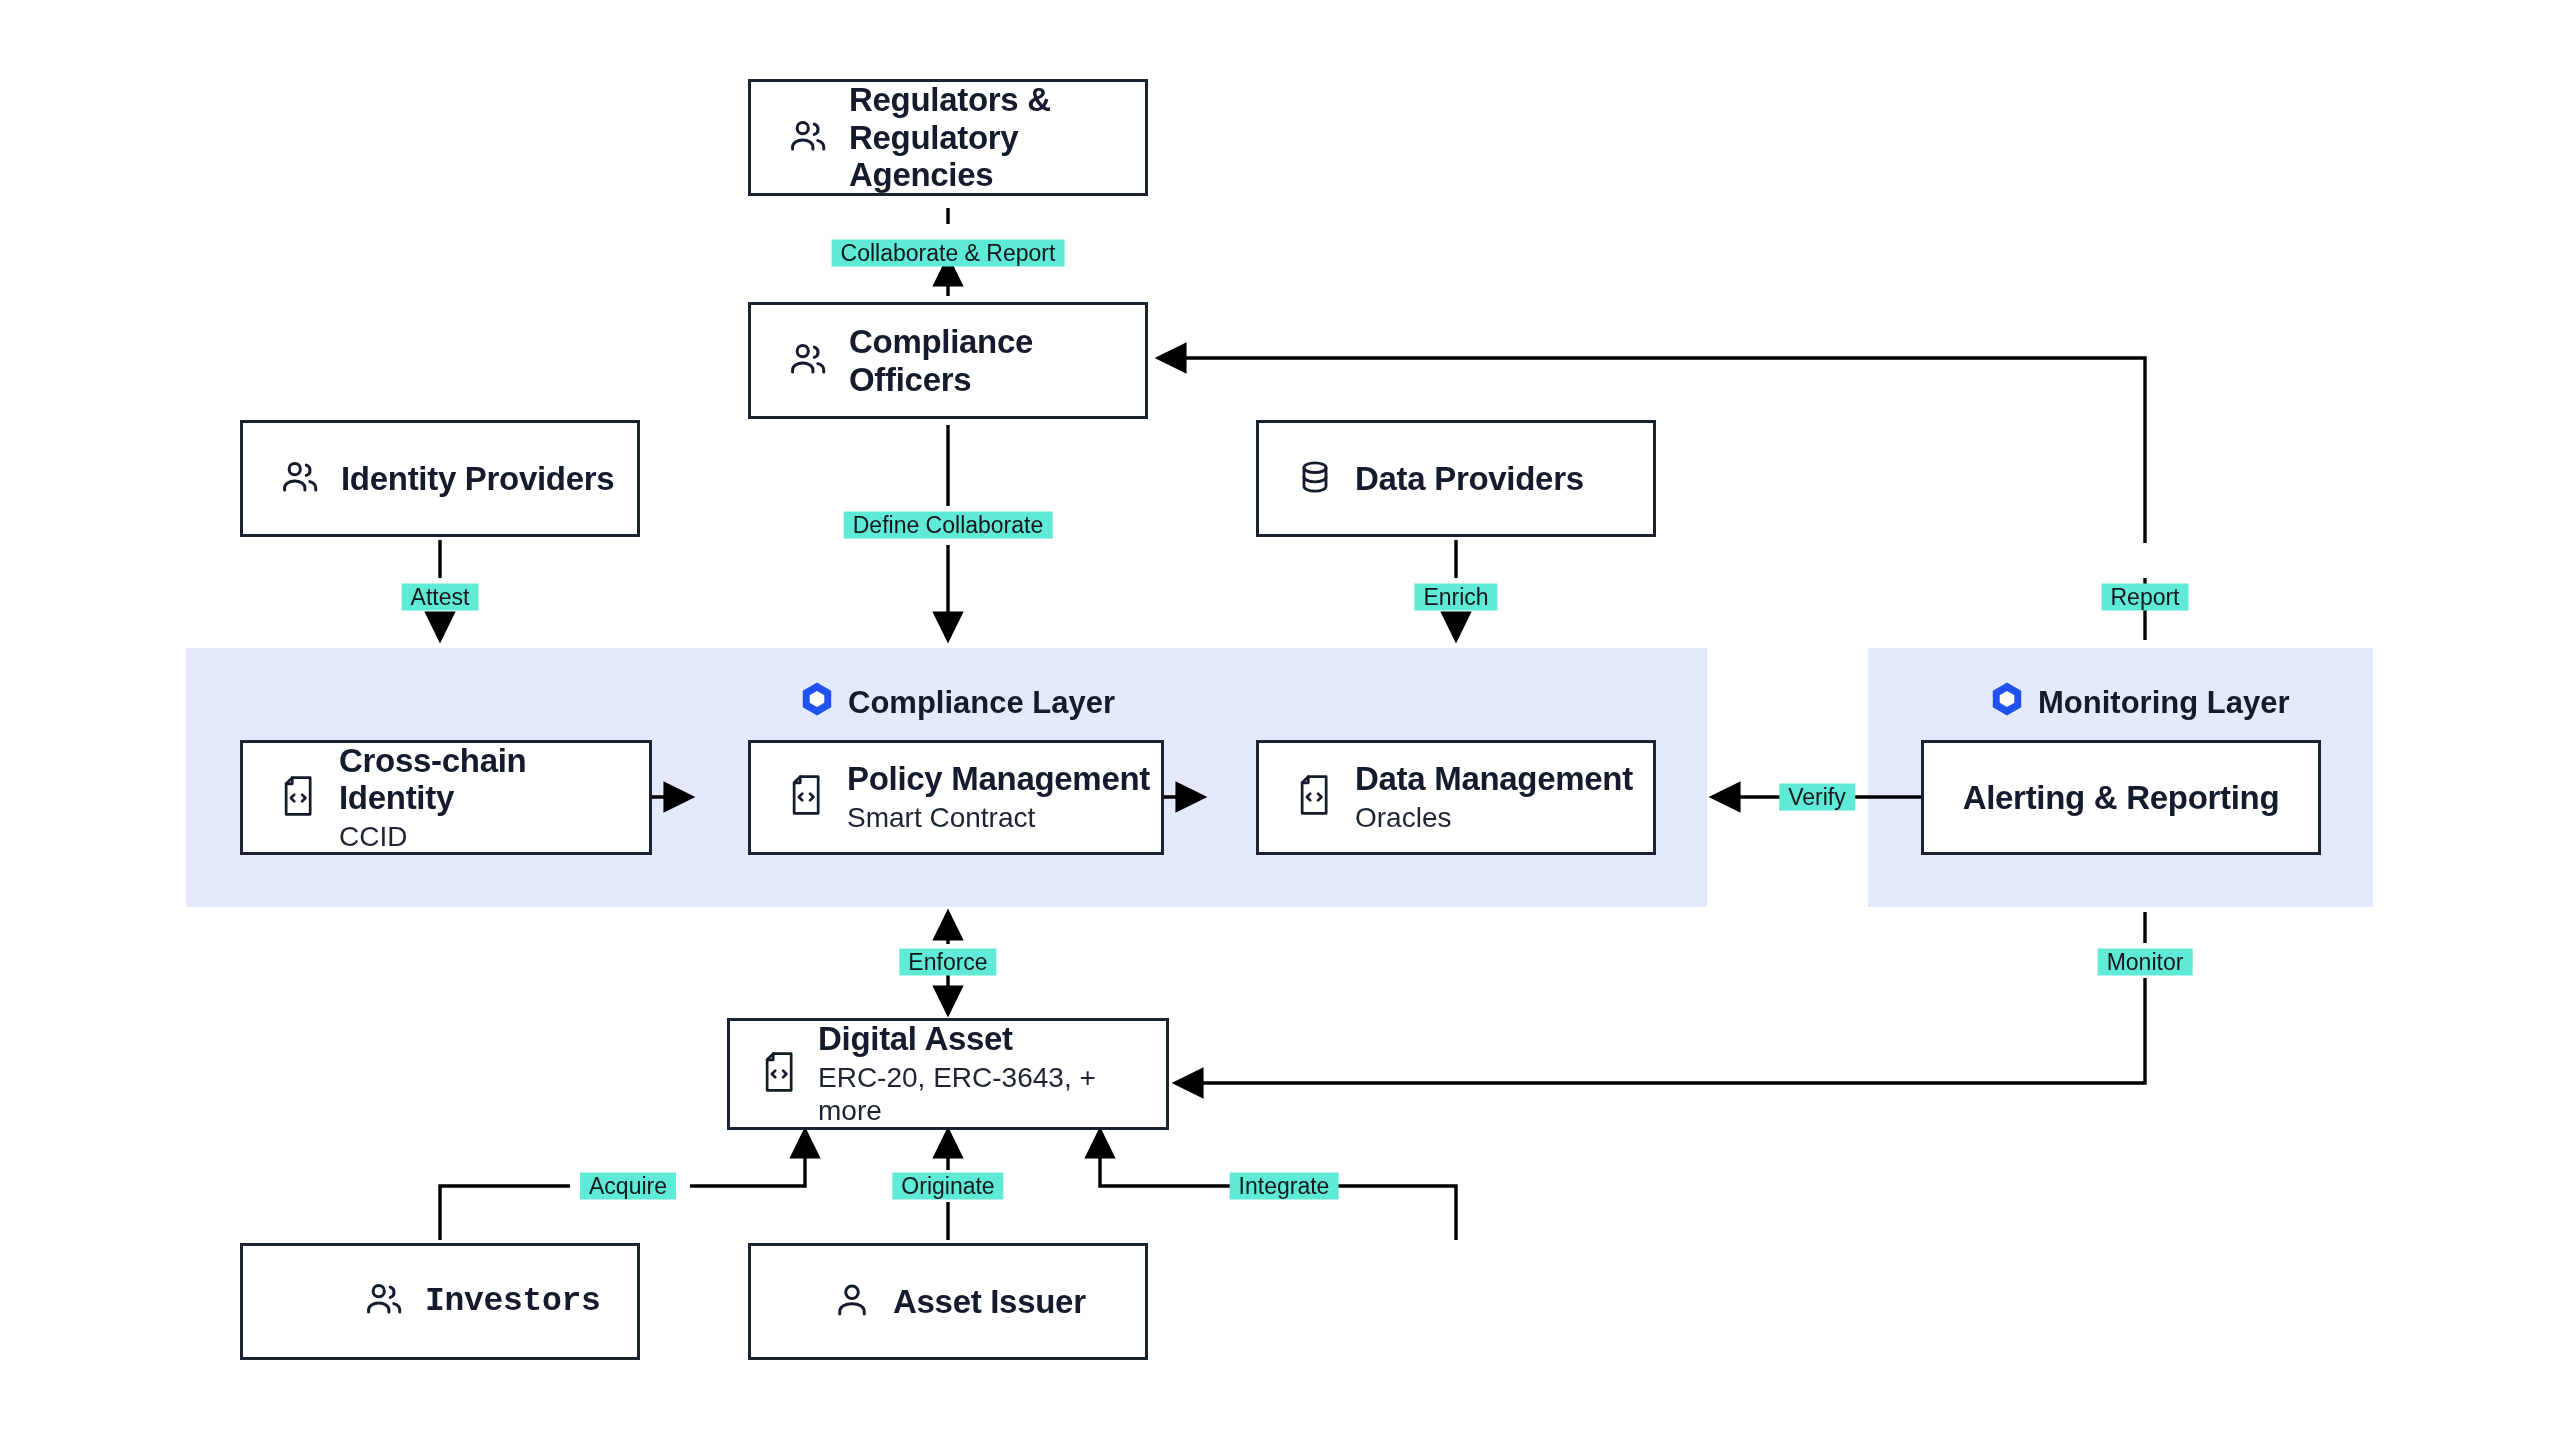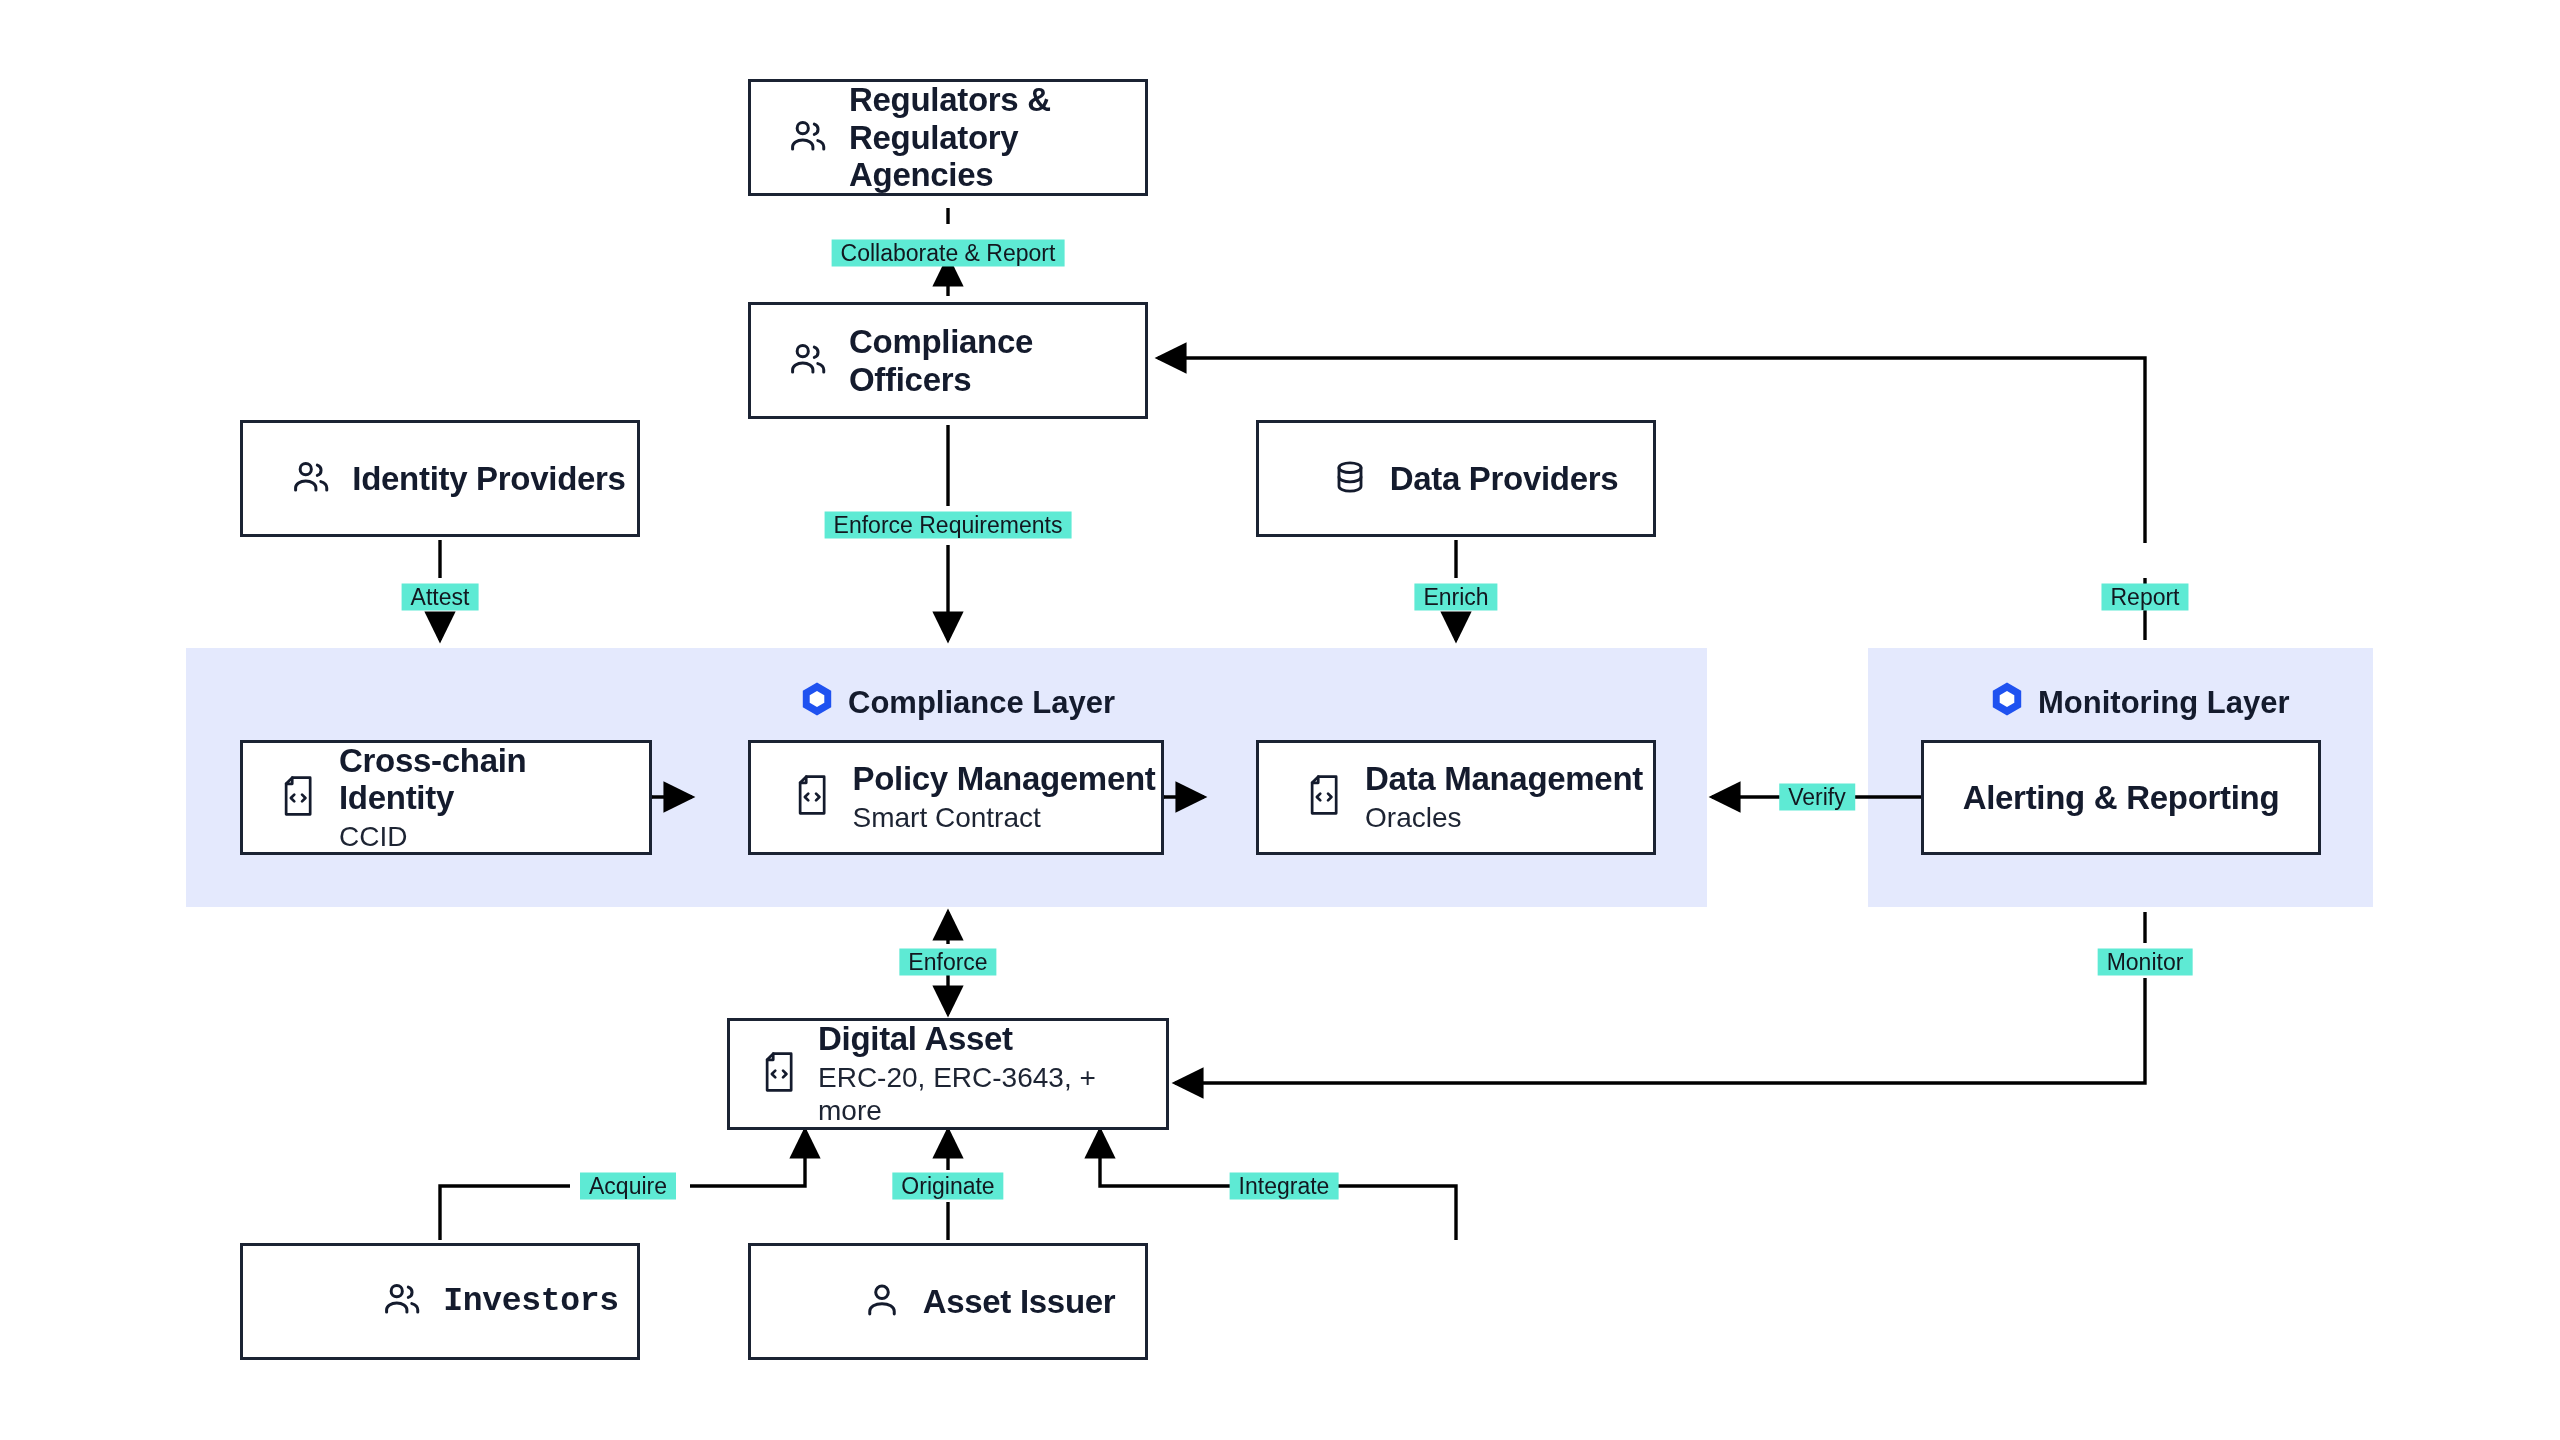--- a/index.html
+++ b/index.html
@@ -3,21 +3,21 @@
 <meta charset="utf-8">
 <style>
   html,body{margin:0;padding:0;background:#ffffff;}
   body{width:2560px;height:1440px;position:relative;overflow:hidden;
        font-family:"Liberation Sans","DejaVu Sans",sans-serif;color:#141b2d;}
   #stage{position:absolute;left:0;top:0;width:2560px;height:1440px;}
 
   .band{position:absolute;background:#e4e9fd;}
 
   .node{position:absolute;box-sizing:border-box;background:#ffffff;
-        border:3px solid #1b2333;display:flex;align-items:center;justify-content:center;}
+        border:3px solid #1b2333;display:flex;align-items:center;}
   .node .inner{display:flex;align-items:center;gap:20px;padding-left:36px;}
   .node .txt{display:flex;flex-direction:column;justify-content:center;}
   .title{font-size:33px;font-weight:700;line-height:1.14;letter-spacing:-.3px;color:#141b2d;}
   .title.two{font-size:33px;}
   .sub{font-size:28px;font-weight:400;line-height:1.2;color:#1d2433;margin-top:3px;}
   .node.center .inner{padding-left:0;width:100%;justify-content:center;}
   .node.center .title{text-align:center;}
 
   .band-title{position:absolute;display:flex;align-items:center;gap:14px;
               font-size:31px;font-weight:700;color:#141b2d;white-space:nowrap;}
@@ -97,21 +97,21 @@
 
     <path class="ln" d="M1456,1240 L1456,1186 L1330,1186"></path>
     <path class="ln" d="M1235,1186 L1100,1186 L1100,1130" marker-end="url(#ah)"></path>
 
     <path class="ln" d="M652,797 L692,797" marker-start="url(#ah)" marker-end="url(#ah)"></path>
 
     <path class="ln" d="M1164,797 L1204,797" marker-start="url(#ah)" marker-end="url(#ah)"></path>
   </svg>
 
   <div class="elabel" style="left:948px;top:253px;">Collaborate &amp; Report</div>
-  <div class="elabel" style="left:948px;top:525px;">Enforce Requirements</div>
+  <div class="elabel" style="left:948px;top:525px;">Define Collaborate</div>
   <div class="elabel" style="left:440px;top:597px;">Attest</div>
   <div class="elabel" style="left:1456px;top:597px;">Enrich</div>
   <div class="elabel" style="left:2145px;top:597px;">Report</div>
   <div class="elabel" style="left:1817px;top:797px;">Verify</div>
   <div class="elabel" style="left:948px;top:962px;">Enforce</div>
   <div class="elabel" style="left:2145px;top:962px;">Monitor</div>
   <div class="elabel" style="left:628px;top:1186px;">Acquire</div>
   <div class="elabel" style="left:948px;top:1186px;">Originate</div>
   <div class="elabel" style="left:1284px;top:1186px;">Integrate</div>
 

